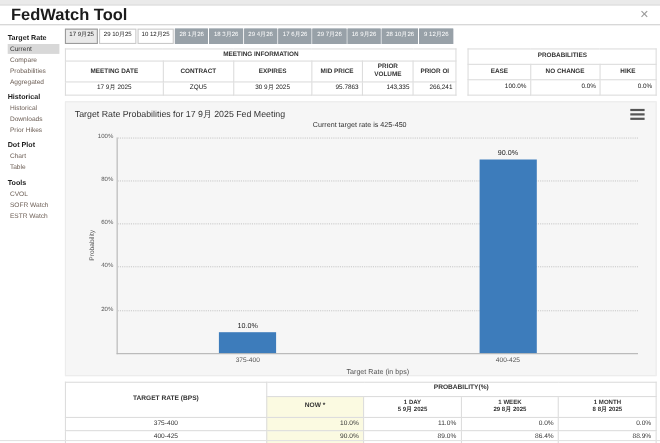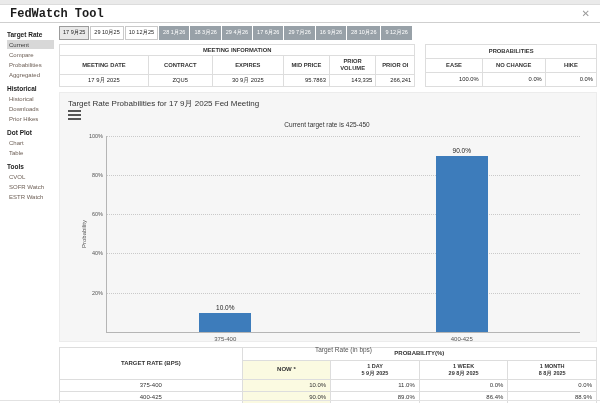--- a/index.html
+++ b/index.html
@@ -2,21 +2,21 @@
 <html><head>
 <meta charset="utf-8">
 <style>
   html,body{margin:0;padding:0;}
   body{
     width:600px;height:403px;overflow:hidden;background:#fff;color:#222;
     font-family:"Liberation Sans","DejaVu Sans",sans-serif;position:relative;
   }
   .topstrip{height:4px;background:#eaeaea;border-bottom:1px solid #dcdcdc;}
   header{display:flex;justify-content:space-between;align-items:center;height:17px;padding:0 10px;border-bottom:1px solid #cfcfcf;}
-  .app-title{font-size:12px;font-weight:bold;color:#1c1c1c;font-family:Liberation Mono, monospace;}
+  .app-title{font-size:15px;font-weight:bold;color:#1c1c1c;}
   .close-btn{font-size:10px;color:#9a9a9a;cursor:pointer;line-height:1;}
   .layout{display:flex;}
   
   aside{width:57px;flex-shrink:0;padding:2px 0 0 7px;box-sizing:border-box;}
   .sec-title{font-size:6.5px;font-weight:bold;color:#1c1c1c;margin:6px 0 2px;}
   .side-item{font-size:6px;color:#6e6057;padding:1.5px 2px;margin:0 3px 1px 0;cursor:pointer;white-space:nowrap;}
   .side-item.sel{background:#d8d8d8;color:#3a3a3a;}
   
   main{flex:1;min-width:0;padding:3px 3px 0 2px;box-sizing:border-box;}
   .tabs{display:flex;gap:1px;margin:0 0 4px 0;}
@@ -27,21 +27,21 @@
   .info-row{display:flex;gap:10px;margin-bottom:5px;}
   table{border-collapse:collapse;}
   .info-table th,.info-table td{border:1px solid #ddd;font-size:5.8px;padding:2px 3px;line-height:1.2;}
   .info-table th{font-weight:bold;text-align:center;color:#333;}
   .info-table td.ctr{text-align:center;}
   .info-table td.num{text-align:right;}
   .meeting-table{width:357px;}
   .prob-table{width:172px;}
   
   .chart-panel{background:#f6f6f6;border:1px solid #ececec;margin-bottom:5px;padding:5px 10px 2px 8px;height:250px;box-sizing:border-box;position:relative;}
-  .chart-head{display:flex;justify-content:space-between;align-items:flex-start;flex-direction:column;}
+  .chart-head{display:flex;justify-content:space-between;align-items:flex-start;}
   .chart-title{font-size:8px;color:#333;}
   .menu-icon{width:13px;display:flex;flex-direction:column;gap:2px;cursor:pointer;padding-top:1px;}
   .menu-icon span{display:block;height:2px;background:#555;}
   .chart-sub{text-align:center;font-size:6.5px;color:#333;margin-top:1px;}
   .plot{position:relative;height:196px;margin:8px 6px 0 38px;border-left:1px solid #b5b5b5;border-bottom:1px solid #b5b5b5;}
   .grid{position:absolute;left:0;right:0;border-top:1px dotted #c9c9c9;height:0;}
   .ytick{position:absolute;right:calc(100% + 4px);transform:translateY(-55%);font-size:5.5px;color:#555;}
   .ylabel{position:absolute;left:-36px;top:50%;width:50px;text-align:center;transform:translate(-12px,-50%) rotate(-90deg);font-size:6px;color:#555;}
   .bar-col{position:absolute;bottom:0;top:0;width:11%;display:flex;flex-direction:column;justify-content:flex-end;align-items:center;}
   .bar-col .pct{font-size:6.5px;color:#222;margin-bottom:2px;}

